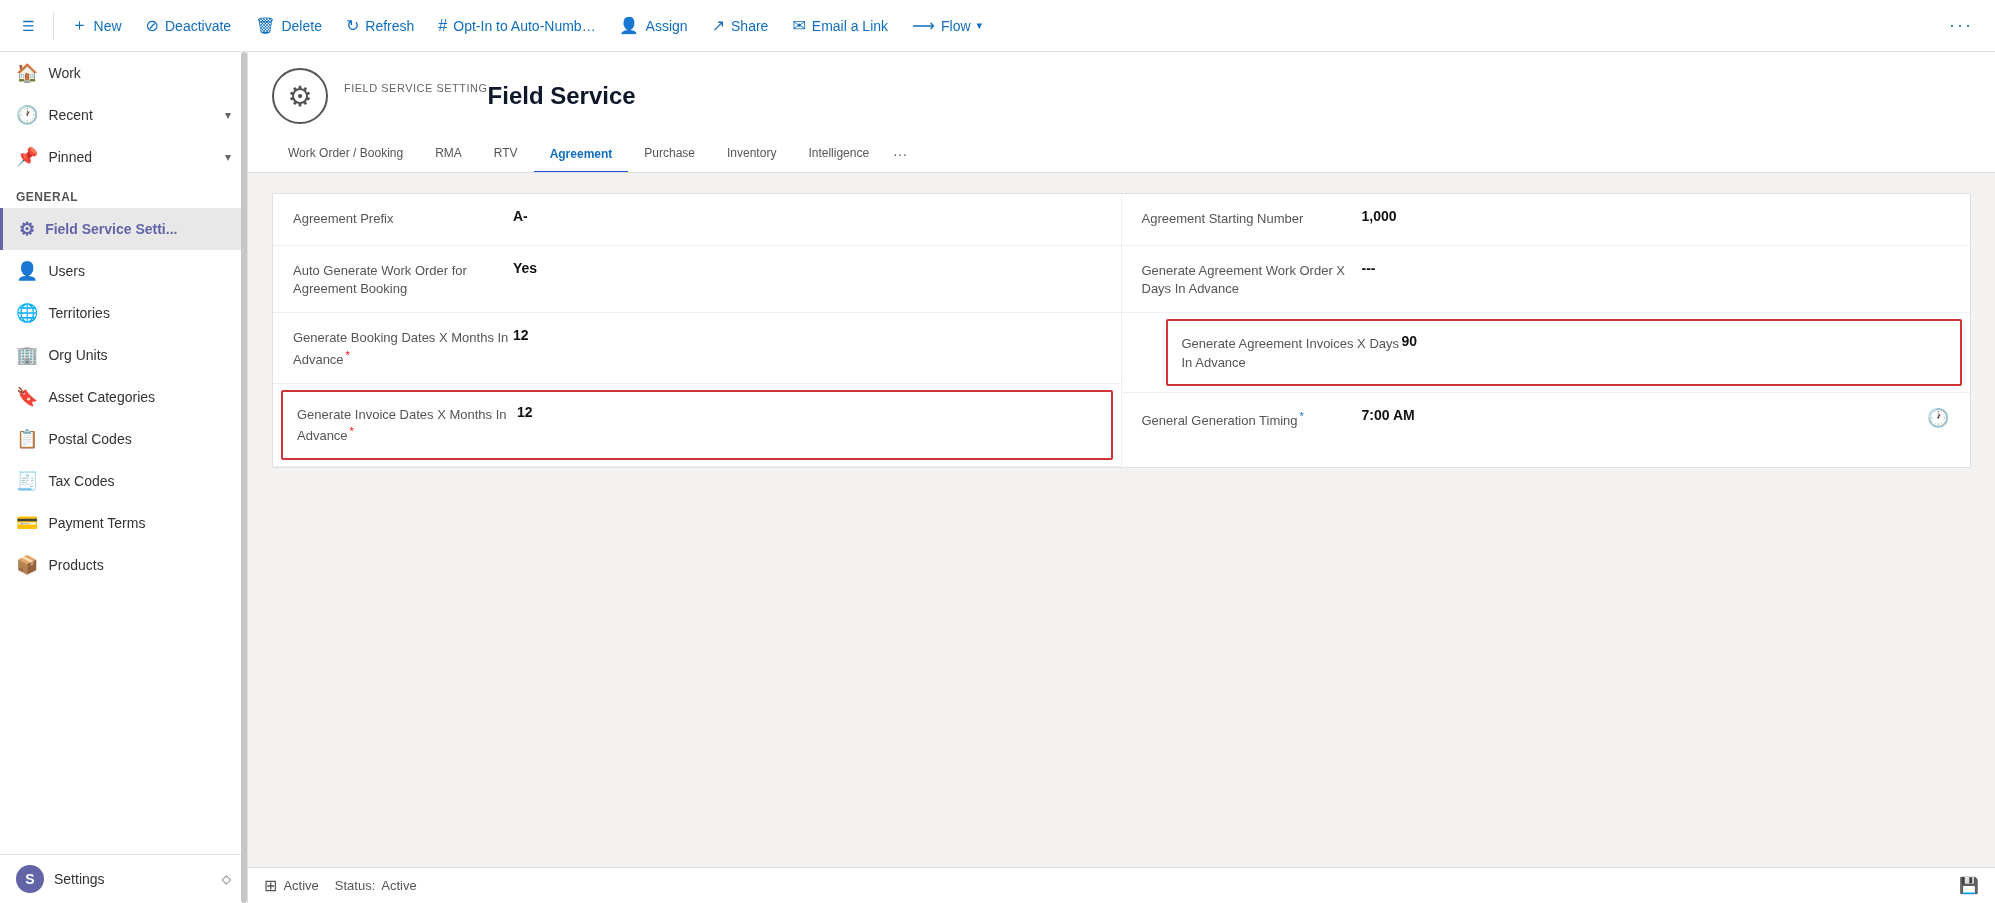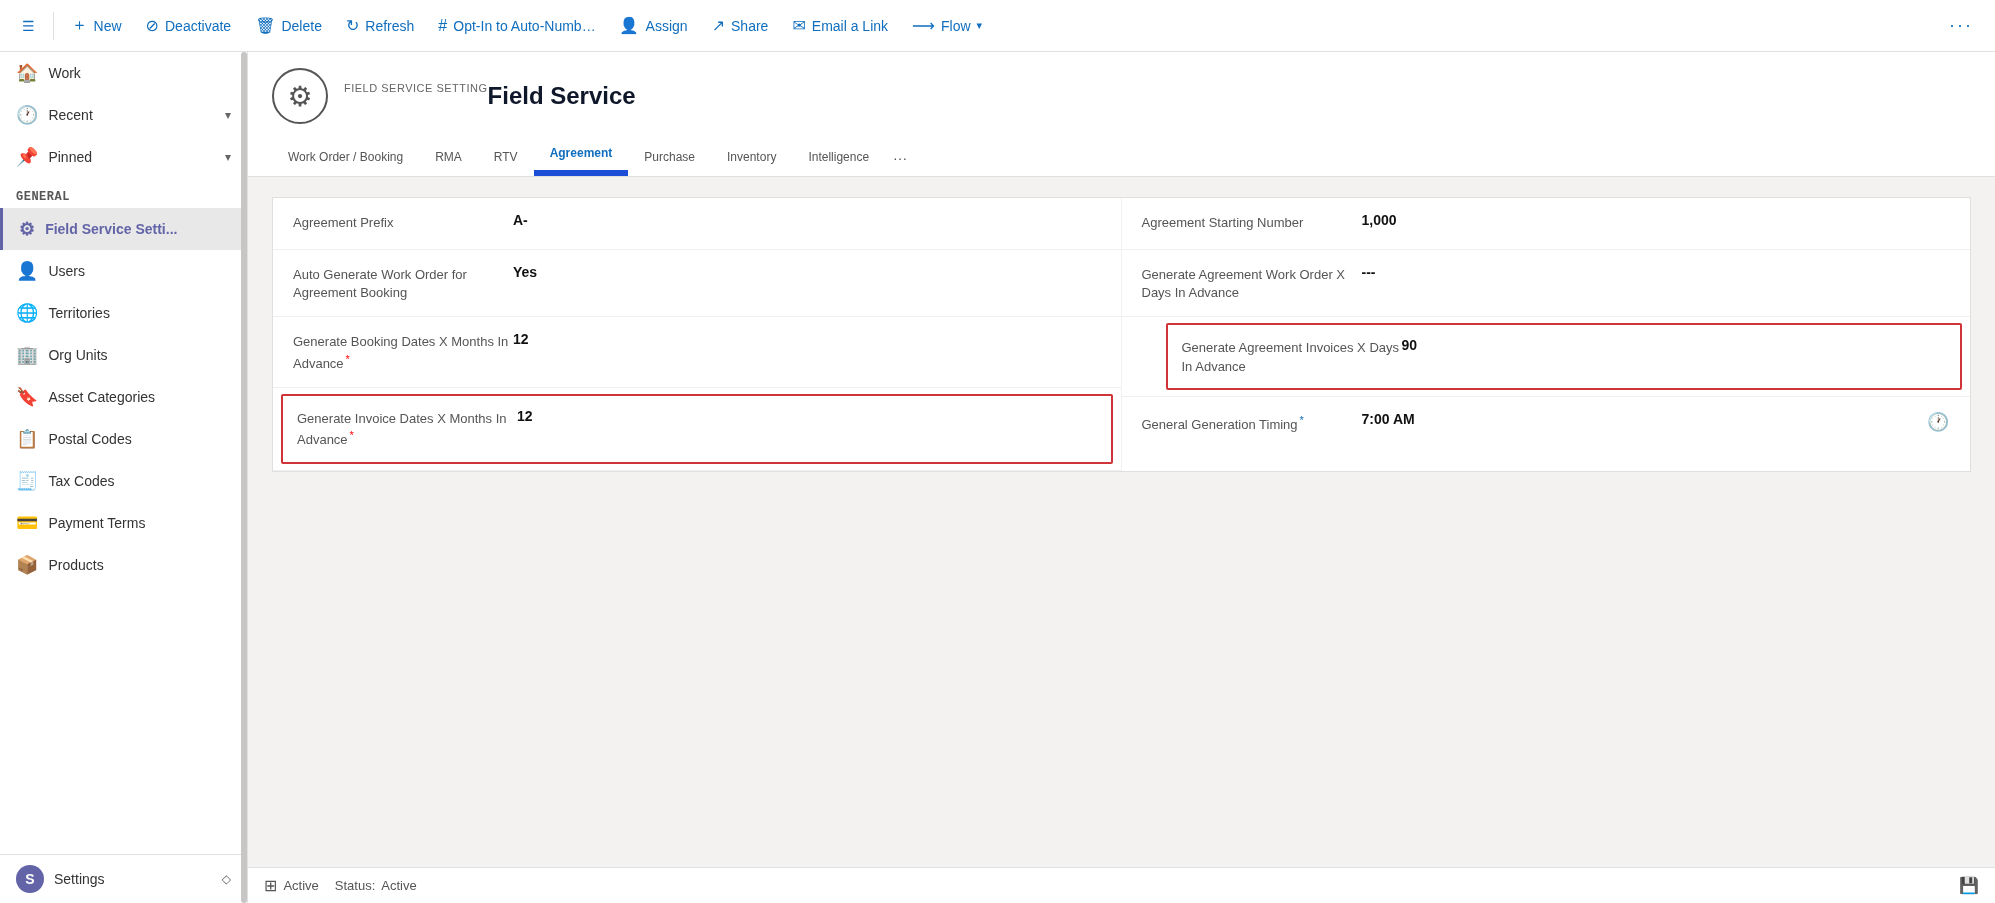--- a/index.html
+++ b/index.html
@@ -72,21 +72,20 @@
     .sidebar-item.active { background: #e8e8e8; border-left: 3px solid #6264a7; color: #6264a7; font-weight: 600; }
     .sidebar-item .icon { font-size: 18px; color: #555; }
     .sidebar-item .chevron { margin-left: auto; font-size: 12px; color: #666; }
     .sidebar-section-label {
       padding: 12px 16px 4px;
       font-size: 12px;
       font-weight: 600;
       color: #555;
       text-transform: uppercase;
       letter-spacing: 0.5px;
-      font-family: Liberation Mono, monospace;
     }
     .sidebar-item.active .icon { color: #6264a7; }
 
     
     .content-area {
       flex: 1;
       display: flex;
       flex-direction: column;
       overflow: hidden;
       background: #f3f2f1;
@@ -128,21 +127,21 @@
       overflow-x: auto;
     }
     .tab {
       padding: 10px 16px;
       cursor: pointer;
       color: #555;
       border-bottom: 2px solid transparent;
       font-size: 12px;
       white-space: nowrap;
     }
-    .tab.active { color: #106ebe; border-bottom: 6px solid #1d4ed8; font-weight: 600; }
+    .tab.active { color: #106ebe; border-bottom: 1px solid #1d4ed8; font-weight: 600; }
     .tab-more { padding: 10px 8px; cursor: pointer; color: #555; }
 
     
     .form-content {
       flex: 1;
       overflow-y: auto;
       padding: 20px 24px;
     }
     .form-card {
       background: #fff;

